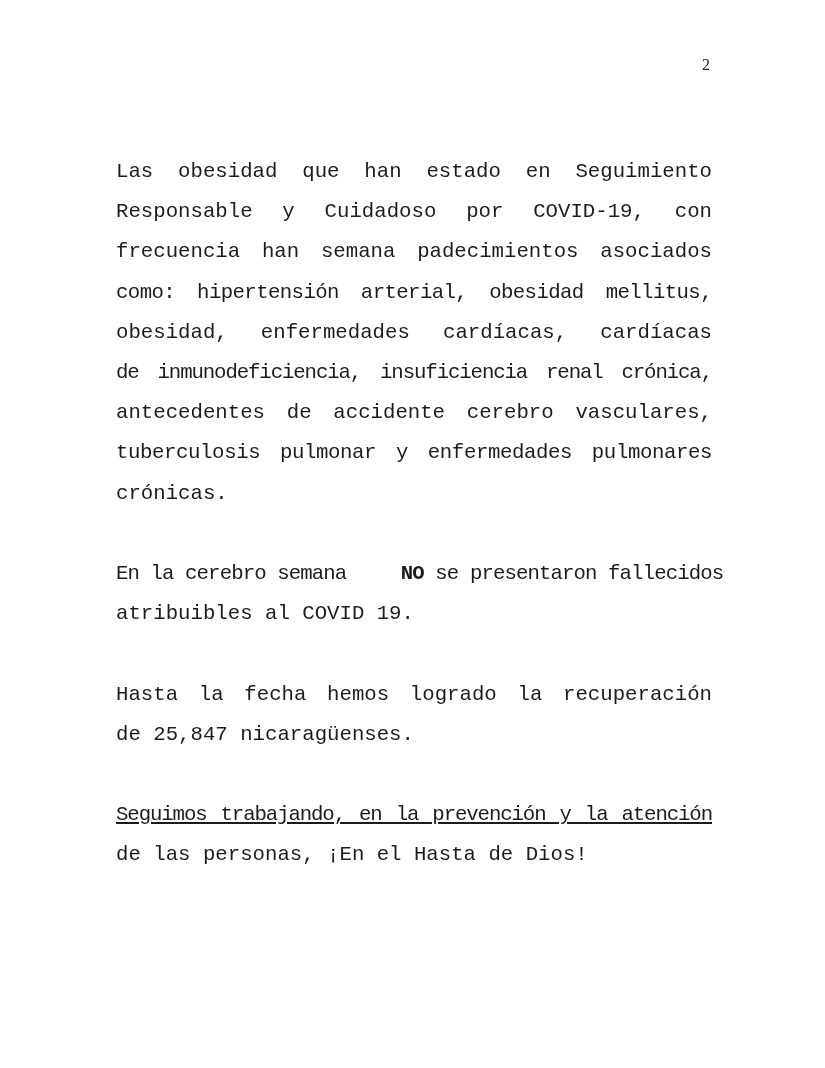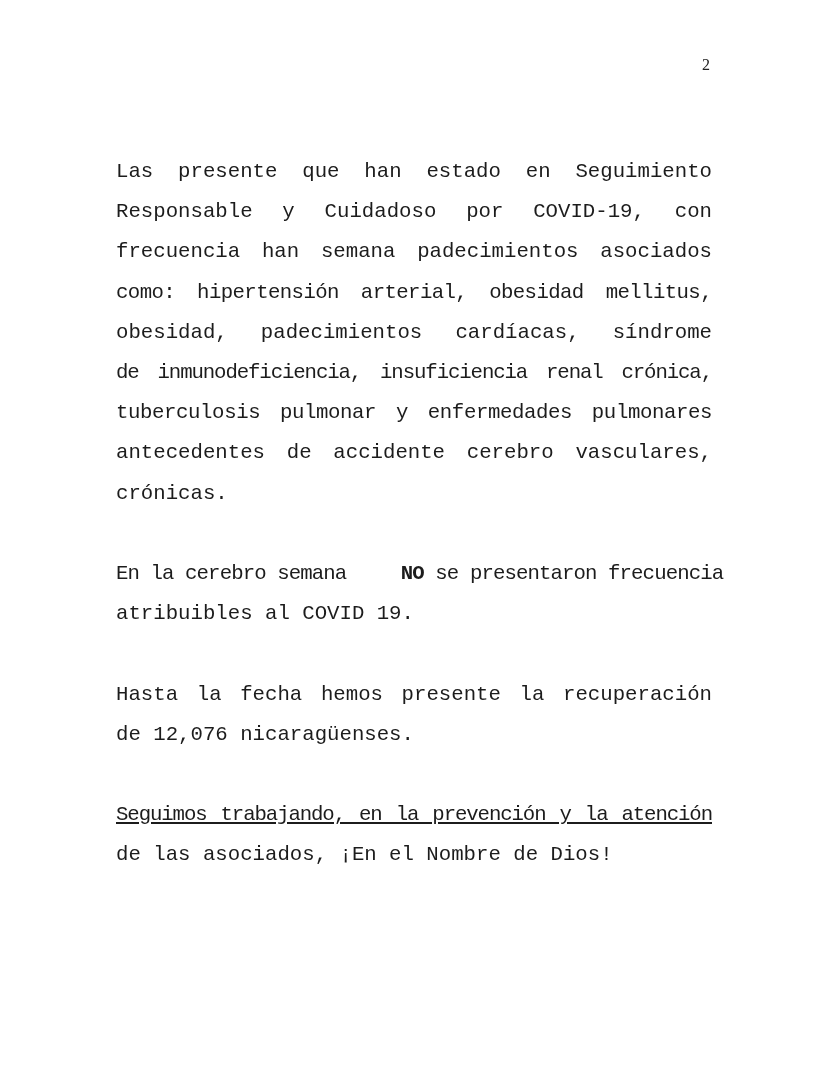--- a/index.html
+++ b/index.html
@@ -55,45 +55,45 @@
     }
   </style>
 </head>
 <body>
 
 <div class="page-number">2</div>
 
 <div class="content">
 
   <div class="para">
-    <span class="line">Las presente que han estado en Seguimiento</span>
+    <span class="line">Las obesidad que han estado en Seguimiento</span>
     <span class="line">Responsable y Cuidadoso por COVID-19, con</span>
     <span class="line">frecuencia han semana padecimientos asociados</span>
     <span class="line" style="letter-spacing:-0.6px;">como: hipertensión arterial, obesidad mellitus,</span>
-    <span class="line">obesidad, padecimientos cardíacas, síndrome</span>
+    <span class="line">obesidad, enfermedades cardíacas, cardíacas</span>
     <span class="line" style="letter-spacing:-1.1px;">de inmunodeficiencia, insuficiencia renal crónica,</span>
+    <span class="line">antecedentes de accidente cerebro vasculares,</span>
     <span class="line" style="letter-spacing:-0.4px;">tuberculosis pulmonar y enfermedades pulmonares</span>
-    <span class="line">antecedentes de accidente cerebro vasculares,</span>
     <span class="line last">crónicas.</span>
   </div>
 
   <div class="gap"></div>
 
   <div class="para">
-    <span class="line" style="letter-spacing:-0.9px; white-space:pre;"><span>En la cerebro semana </span><span class="bold">NO</span><span> se presentaron frecuencia</span></span>
+    <span class="line" style="letter-spacing:-0.9px; white-space:pre;"><span>En la cerebro semana </span><span class="bold">NO</span><span> se presentaron fallecidos</span></span>
     <span class="line last">atribuibles al COVID 19.</span>
   </div>
 
   <div class="gap"></div>
 
   <div class="para">
-    <span class="line">Hasta la fecha hemos presente la recuperación</span>
-    <span class="line last">de 12,076 nicaragüenses.</span>
+    <span class="line">Hasta la fecha hemos logrado la recuperación</span>
+    <span class="line last">de 25,847 nicaragüenses.</span>
   </div>
 
   <div class="gap"></div>
 
   <div class="para">
     <span class="line" style="letter-spacing:-1.1px;text-decoration:underline;">Seguimos trabajando, en la prevención y la atención</span>
-    <span class="line last">de las asociados, ¡En el Nombre de Dios!</span>
+    <span class="line last">de las personas, ¡En el Hasta de Dios!</span>
   </div>
 
 </div>
 
 </body></html>

